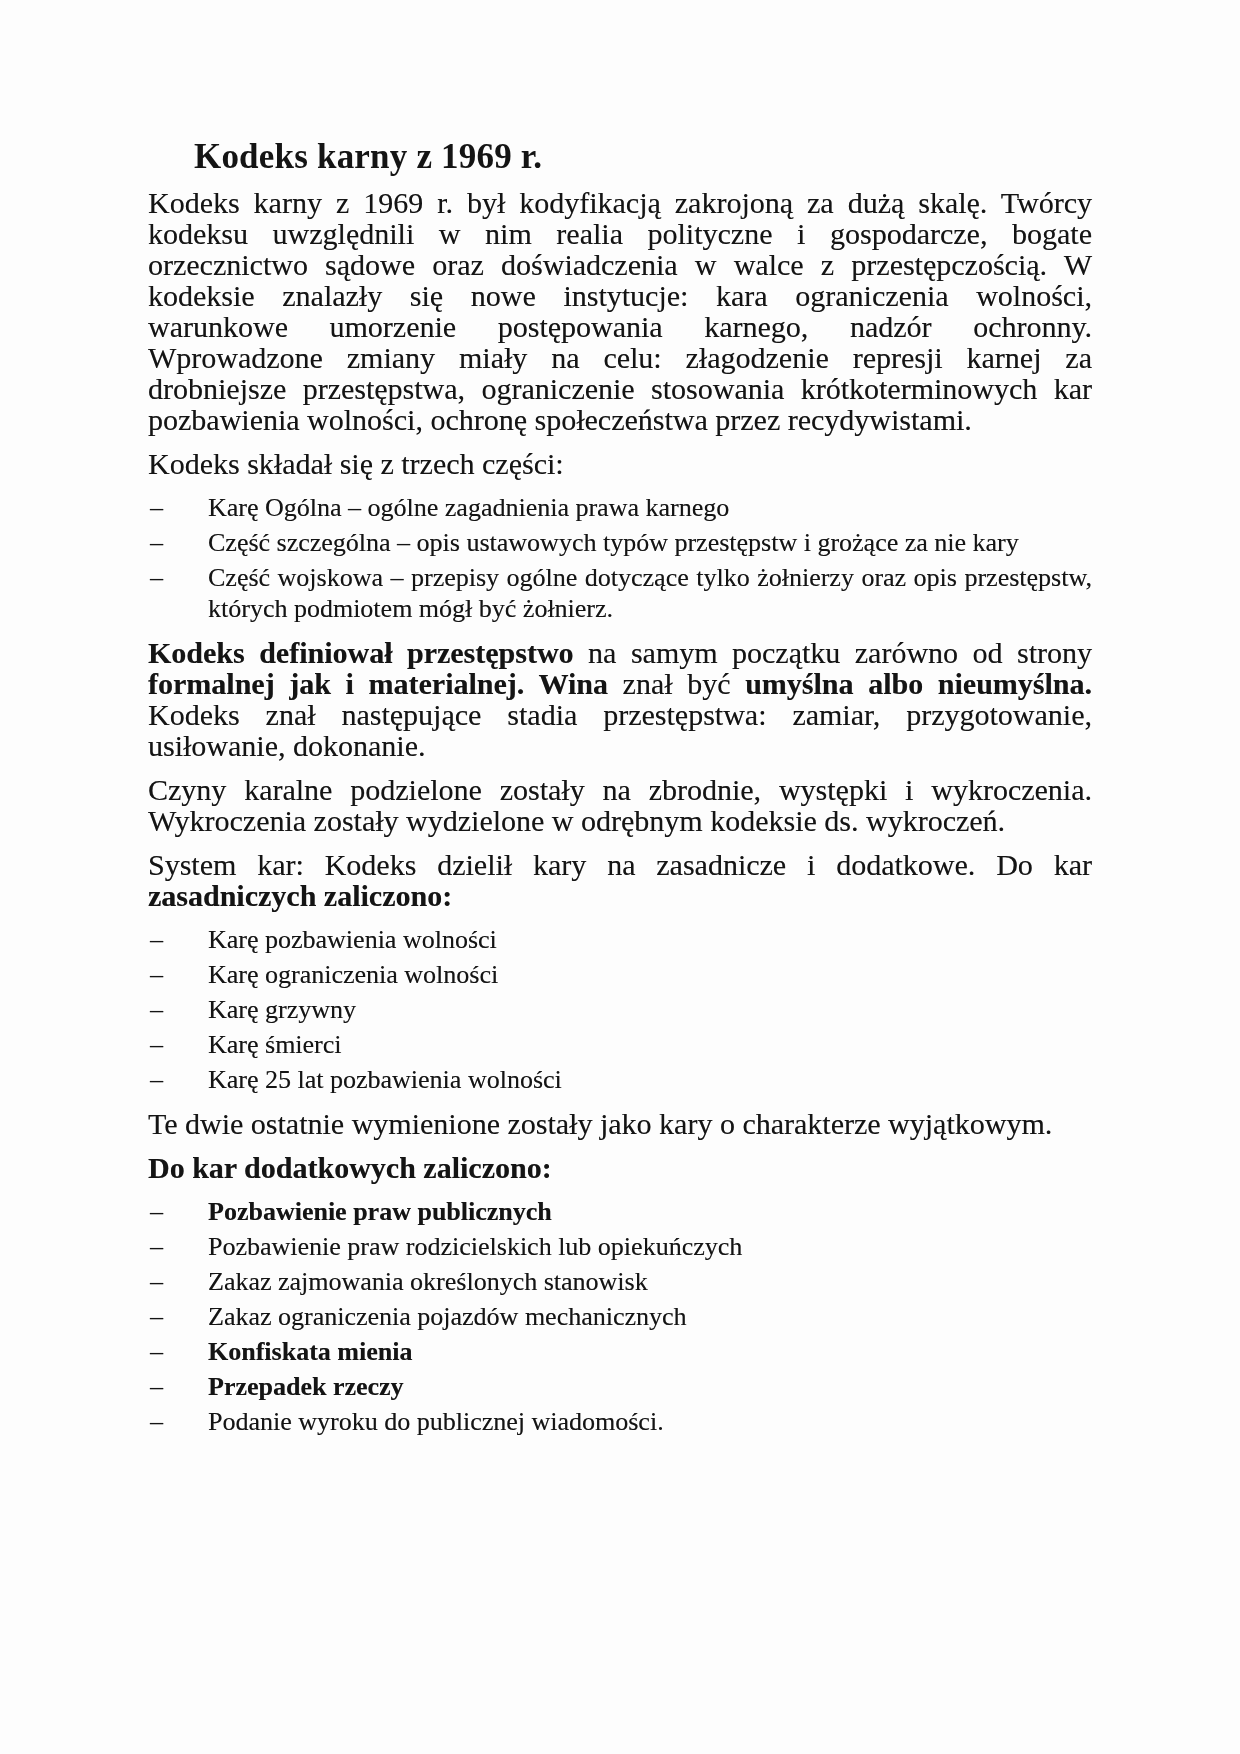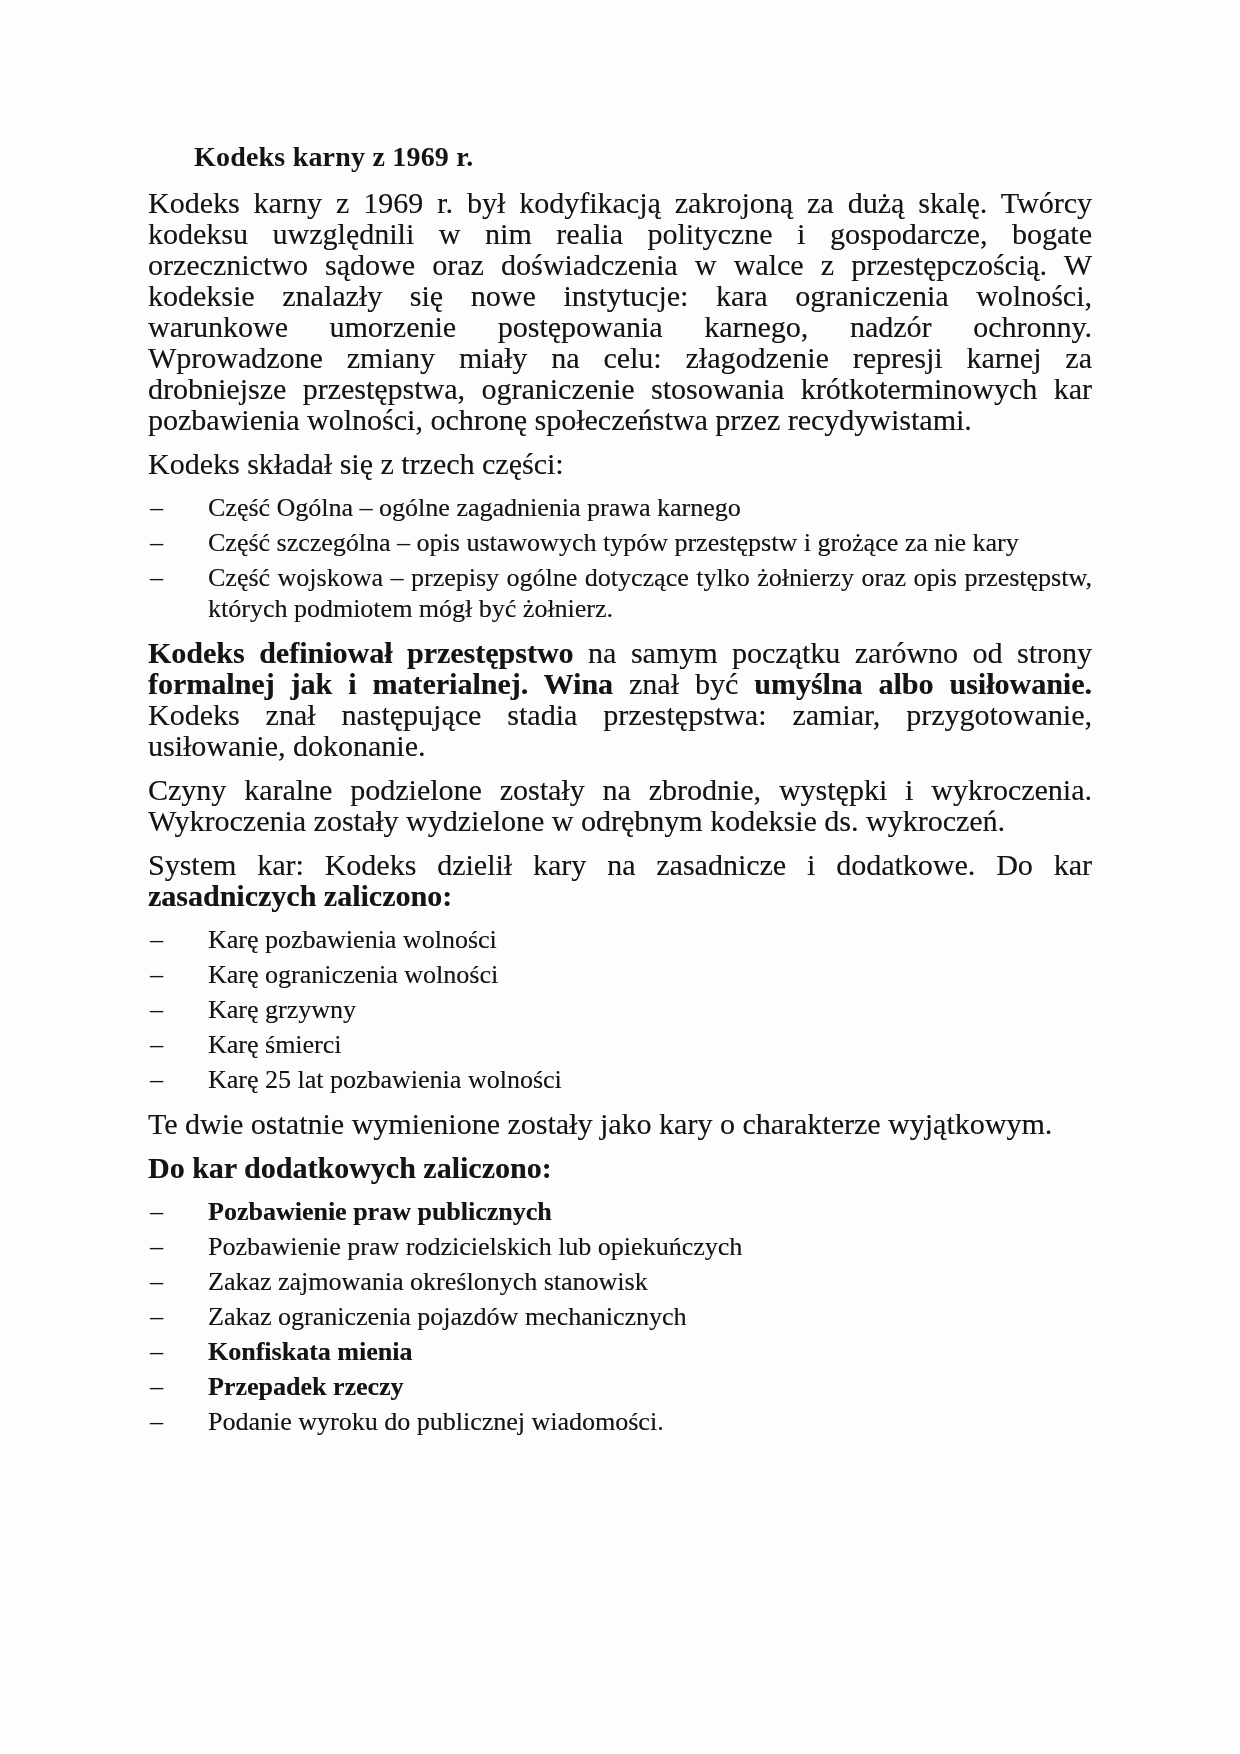--- a/index.html
+++ b/index.html
@@ -16,21 +16,21 @@
     font-family: "Liberation Serif", "DejaVu Serif", serif;
     overflow: hidden;
   }
   .content {
     position: absolute;
     left: 148px;
     top: 140px;
     width: 944px;
   }
   .doc-title {
-    font-size: 28px;
+    font-size: 35px;
     line-height: 34px;
     font-weight: bold;
     text-indent: 46px;
     margin: 0 0 13px 0;
     letter-spacing: 0.2px;
   }
   .para {
     font-size: 30px;
     line-height: 31px;
     text-align: justify;
@@ -59,25 +59,25 @@
 </head>
 <body>
 
 <div class="page">
   <div class="content">
     <h1 class="doc-title">Kodeks karny z 1969 r.</h1>
     <div id="blocks">
         <p class="para"><span>Kodeks karny z 1969 r. był kodyfikacją zakrojoną za dużą skalę. Twórcy kodeksu uwzględnili w nim realia polityczne i gospodarcze, bogate orzecznictwo sądowe oraz doświadczenia w walce z przestępczością. W kodeksie znalazły się nowe instytucje: kara ograniczenia wolności, warunkowe umorzenie postępowania karnego, nadzór ochronny. Wprowadzone zmiany miały na celu: złagodzenie represji karnej za drobniejsze przestępstwa, ograniczenie stosowania krótkoterminowych kar pozbawienia wolności, ochronę społeczeństwa przez recydywistami.</span></p>
         <p class="para"><span>Kodeks składał się z trzech części:</span></p>
         <div class="list">
-          <div class="list-item"><span class="dash">–</span><span class="">Część Ogólna – ogólne zagadnienia prawa karnego</span></div>
+          <div class="list-item"><span class="dash">–</span><span class="">Karę Ogólna – ogólne zagadnienia prawa karnego</span></div>
           <div class="list-item"><span class="dash">–</span><span class="">Część szczególna – opis ustawowych typów przestępstw i grożące za nie kary</span></div>
           <div class="list-item"><span class="dash">–</span><span class="">Część wojskowa – przepisy ogólne dotyczące tylko żołnierzy oraz opis przestępstw, których podmiotem mógł być żołnierz.</span></div>
         </div>
-        <p class="para"><span class="b">Kodeks definiował przestępstwo</span><span> na samym początku zarówno od strony </span><span class="b">formalnej jak i materialnej. Wina</span><span> znał być </span><span class="b">umyślna albo usiłowanie.</span><span> Kodeks znał następujące stadia przestępstwa: zamiar, przygotowanie, usiłowanie, dokonanie.</span></p>
+        <p class="para"><span class="b">Kodeks definiował przestępstwo</span><span> na samym początku zarówno od strony </span><span class="b">formalnej jak i materialnej. Wina</span><span> znał być </span><span class="b">umyślna albo nieumyślna.</span><span> Kodeks znał następujące stadia przestępstwa: zamiar, przygotowanie, usiłowanie, dokonanie.</span></p>
         <p class="para"><span>Czyny karalne podzielone zostały na zbrodnie, występki i wykroczenia. Wykroczenia zostały wydzielone w odrębnym kodeksie ds. wykroczeń.</span></p>
         <p class="para"><span>System kar: Kodeks dzielił kary na zasadnicze i dodatkowe. Do kar </span><span class="b">zasadniczych zaliczono:</span></p>
         <div class="list">
           <div class="list-item"><span class="dash">–</span><span class="">Karę pozbawienia wolności</span></div>
           <div class="list-item"><span class="dash">–</span><span class="">Karę ograniczenia wolności</span></div>
           <div class="list-item"><span class="dash">–</span><span class="">Karę grzywny</span></div>
           <div class="list-item"><span class="dash">–</span><span class="">Karę śmierci</span></div>
           <div class="list-item"><span class="dash">–</span><span class="">Karę 25 lat pozbawienia wolności</span></div>
         </div>
         <p class="para"><span>Te dwie ostatnie wymienione zostały jako kary o charakterze wyjątkowym.</span></p>

